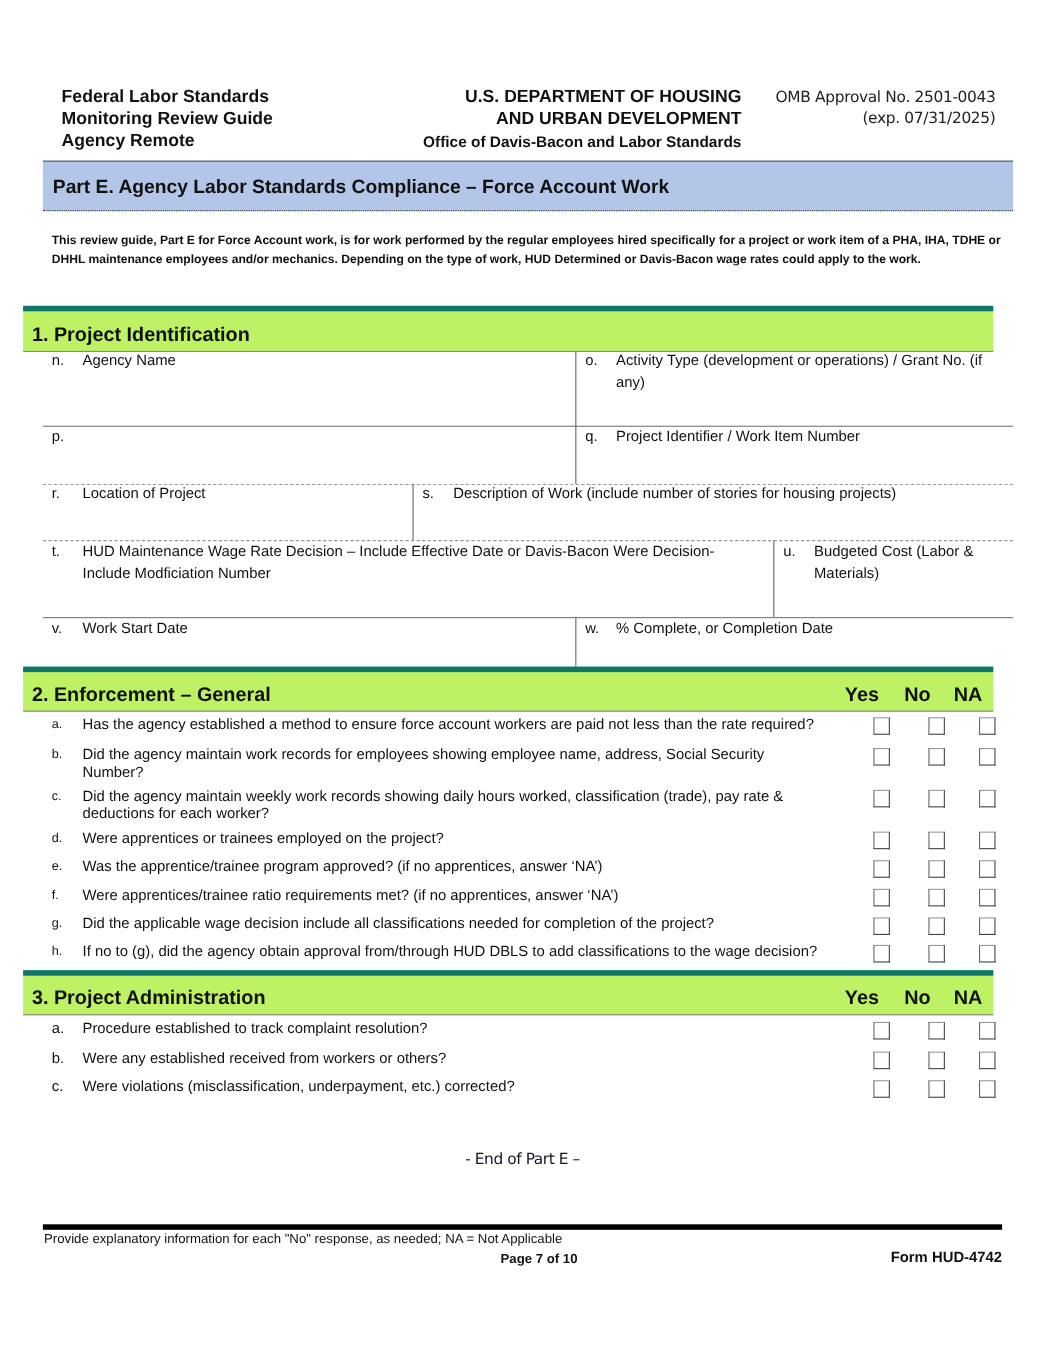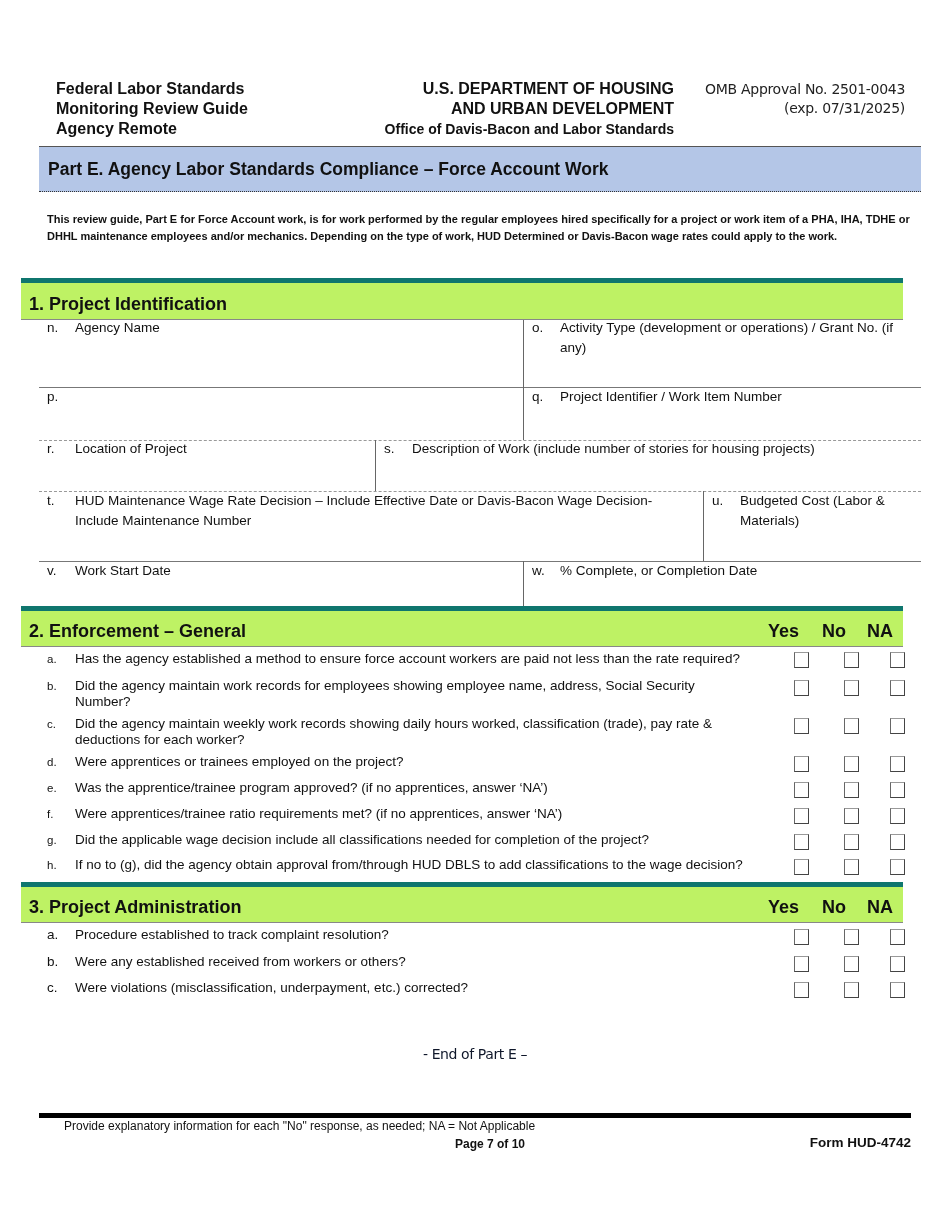--- a/index.html
+++ b/index.html
@@ -31,21 +31,21 @@
   .vline { position:absolute; width:0; border-left:1px solid #666; }
 
   
   .q { position:absolute; left:39px; width:882px; font-size:13.5px; line-height:16px; }
   .q .lt { position:absolute; left:8px; top:0; font-size:11.5px; }
   .q .tx { position:absolute; left:36px; top:0; width:700px; }
   .cb { position:absolute; width:15px; height:16px; border:1px solid #444; border-top-color:#999; border-left-color:#666; box-sizing:border-box; background:#fff; }
 
   .end { left:0; width:950px; top:1046px; text-align:center; font-size:14px; font-family:"DejaVu Sans", sans-serif; color:#0f172a; letter-spacing:-0.4px; }
   .foot-bar { left:39px; top:1113px; width:872px; height:5px; background:#000; }
-  .foot-note { left:64px; top:1119px; font-size:12px; }
+  .foot-note { left:40px; top:1119px; font-size:12px; }
   .foot-page { left:0; width:980px; top:1137px; text-align:center; font-size:12px; font-weight:bold; }
   .foot-form { left:700px; width:211px; top:1135px; text-align:right; font-size:13.5px; font-weight:bold; }
 </style>
 </head>
 <body>
 
 <div class="abs hdr-left">
   <div>Federal Labor Standards</div>
   <div>Monitoring Review Guide</div>
   <div>Agency Remote</div>
@@ -97,21 +97,21 @@
 <div class="cell" style="left:39px;top:439px;width:336px;height:51px;">
   <span class="lt">r.</span>
   <span class="tx">Location of Project</span>
 </div>
 <div class="cell" style="left:376px;top:439px;width:545px;height:51px;">
   <span class="lt">s.</span>
   <span class="tx">Description of Work (include number of stories for housing projects)</span>
 </div>
 <div class="cell" style="left:39px;top:491px;width:664px;height:70px;">
   <span class="lt">t.</span>
-  <span class="tx">HUD Maintenance Wage Rate Decision – Include Effective Date or Davis-Bacon Wage Decision- Include Maintenance Number</span>
+  <span class="tx">HUD Maintenance Wage Rate Decision – Include Effective Date or Davis-Bacon Were Decision- Include Modficiation Number</span>
 </div>
 <div class="cell" style="left:704px;top:491px;width:217px;height:70px;">
   <span class="lt">u.</span>
   <span class="tx">Budgeted Cost (Labor &amp; Materials)</span>
 </div>
 <div class="cell" style="left:39px;top:561px;width:484px;height:45px;">
   <span class="lt">v.</span>
   <span class="tx">Work Start Date</span>
 </div>
 <div class="cell" style="left:524px;top:561px;width:397px;height:45px;">

